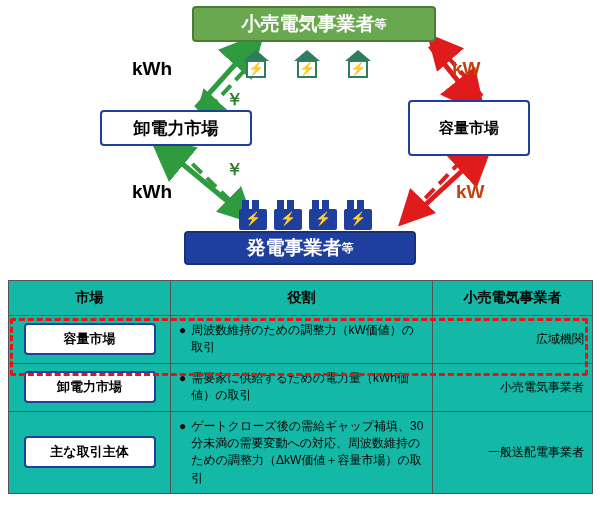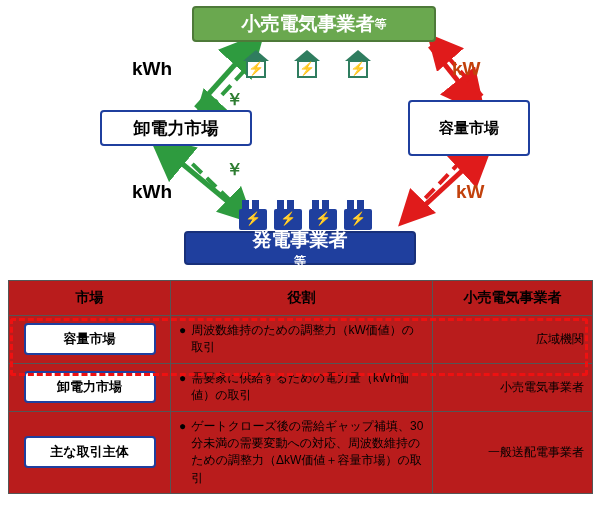--- a/index.html
+++ b/index.html
@@ -46,21 +46,20 @@
   }
   #generator-box {
     left: 184px;
     top: 231px;
     width: 232px;
     height: 34px;
     background: #1f3f9e;
     border: 2px solid #18307a;
     color: #ffffff;
     font-size: 19px;
-    flex-direction: column;
   }
   #wholesale-box {
     left: 100px;
     top: 110px;
     width: 152px;
     height: 36px;
     background: #ffffff;
     border: 2px solid #1f3f9e;
     color: #000000;
     font-size: 17px;
@@ -167,21 +166,21 @@
     border-collapse: collapse;
     width: 584px;
     table-layout: fixed;
   }
   table.market-table th,
   table.market-table td {
     border: 1px solid #555;
     font-size: 12px;
     padding: 6px 8px;
     vertical-align: middle;
-    background: #b91c1c;
+    background: #14b8a6;
   }
   table.market-table th {
     text-align: center;
     font-weight: bold;
     font-size: 14px;
     height: 26px;
     padding: 4px 6px;
   }
   .col-market { width: 162px; }
   .col-role { width: 262px; }

